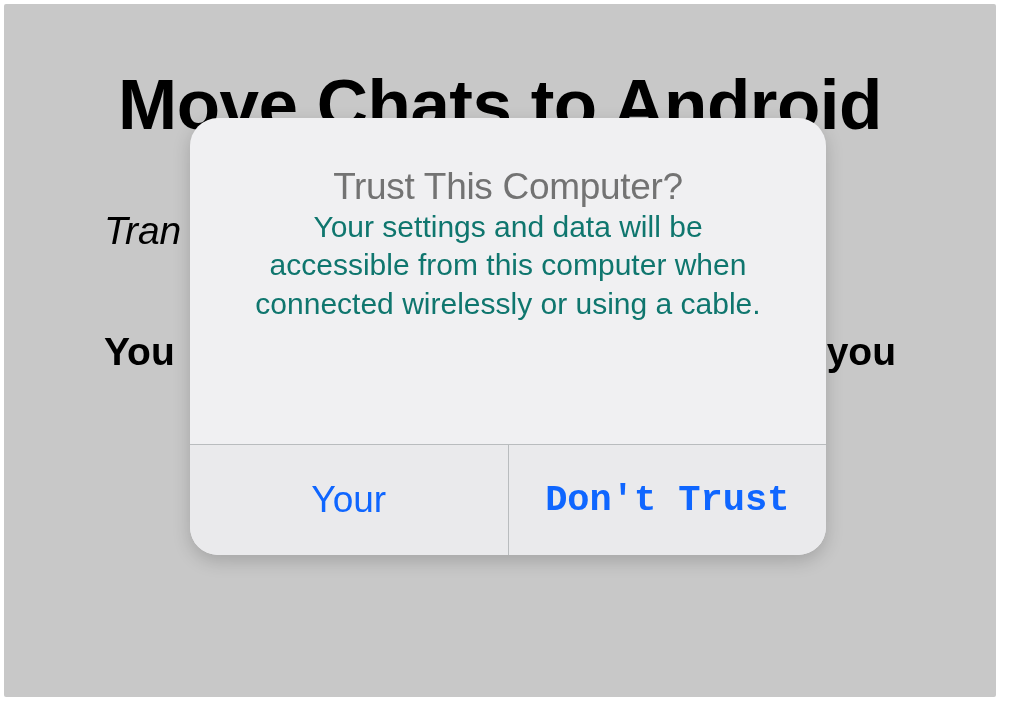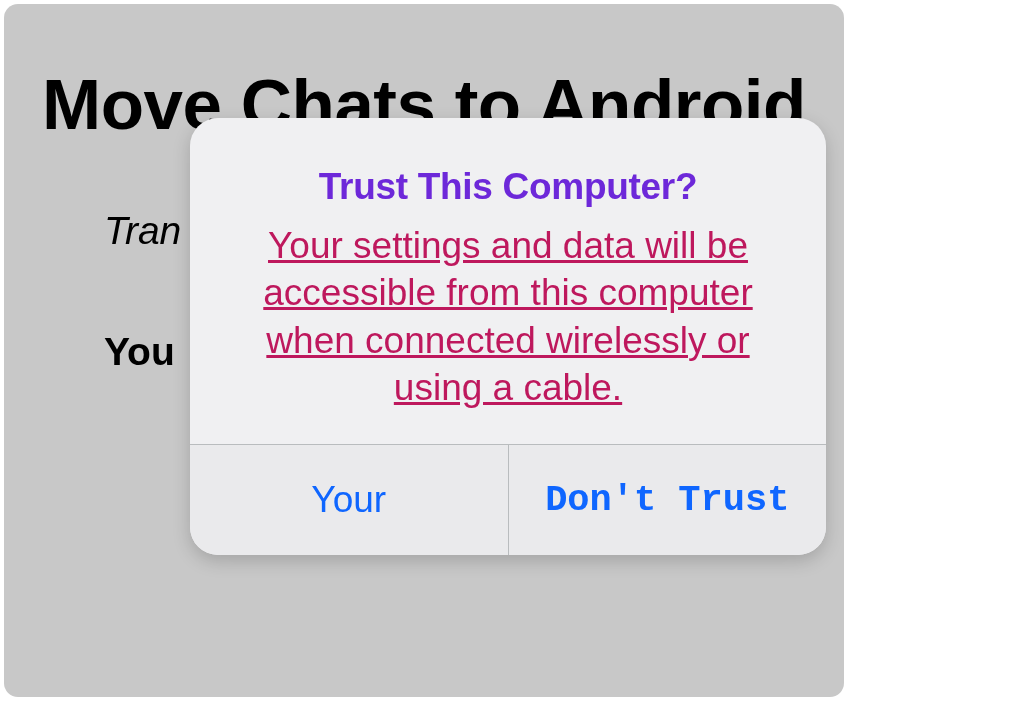--- a/index.html
+++ b/index.html
@@ -10,24 +10,24 @@
     overflow: hidden;
     background: #ffffff;
     font-family: -apple-system, "Helvetica Neue", Helvetica, Arial, sans-serif;
     -webkit-font-smoothing: antialiased;
   }
 
   .frame {
     position: absolute;
     left: 4px;
     top: 4px;
-    width: 840px;
+    width: 992px;
     height: 693px;
     background: #c8c8c8;
-    border-radius: 14px;
+    border-radius: 2px;
     overflow: hidden;
   }
 
   .bg-content {
     position: absolute;
     inset: 0;
     text-align: center;
     color: #000;
   }
 
@@ -87,33 +87,31 @@
     flex: 1 1 auto;
     text-align: center;
     padding: 48px 44px 20px;
     display: flex;
     flex-direction: column;
     align-items: center;
   }
 
   .modal-title {
     font-size: 37px;
-    font-weight: 700;
-    color: #6d28d9;
-    margin-bottom: 14px;
+    font-weight: 400;
+    color: #737373;
     letter-spacing: -0.3px;
   }
 
   .modal-message {
-    font-size: 37px;
+    font-size: 30px;
     line-height: 1.28;
-    color: #be185d;
+    color: #0f766e;
     font-weight: 400;
     max-width: 520px;
-    text-decoration: underline;
   }
 
   .modal-buttons {
     display: flex;
     height: 110px;
     border-top: 1px solid #b9bcbe;
     background: #eaeaec;
   }
 
   .modal-btn {

